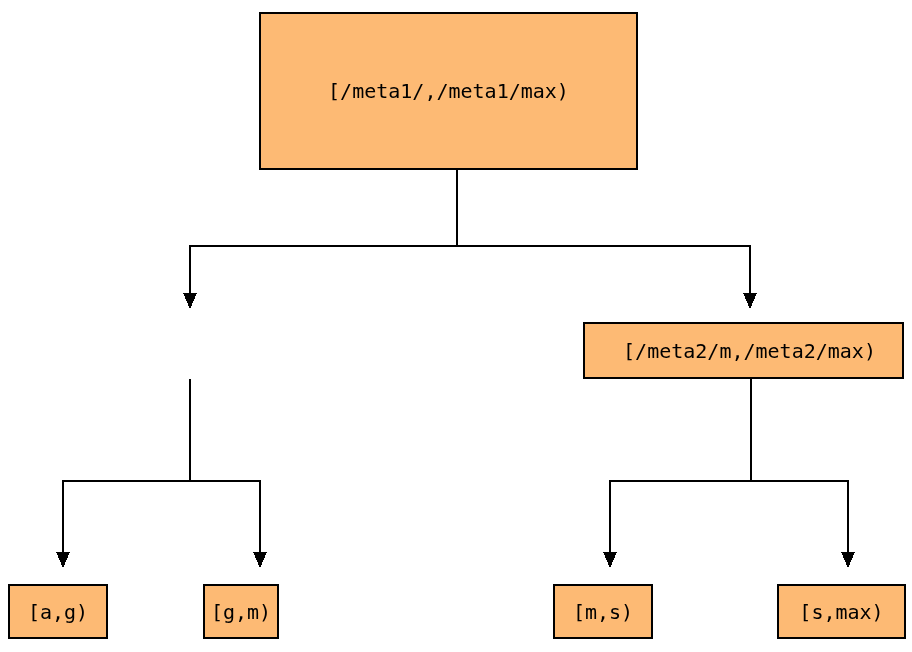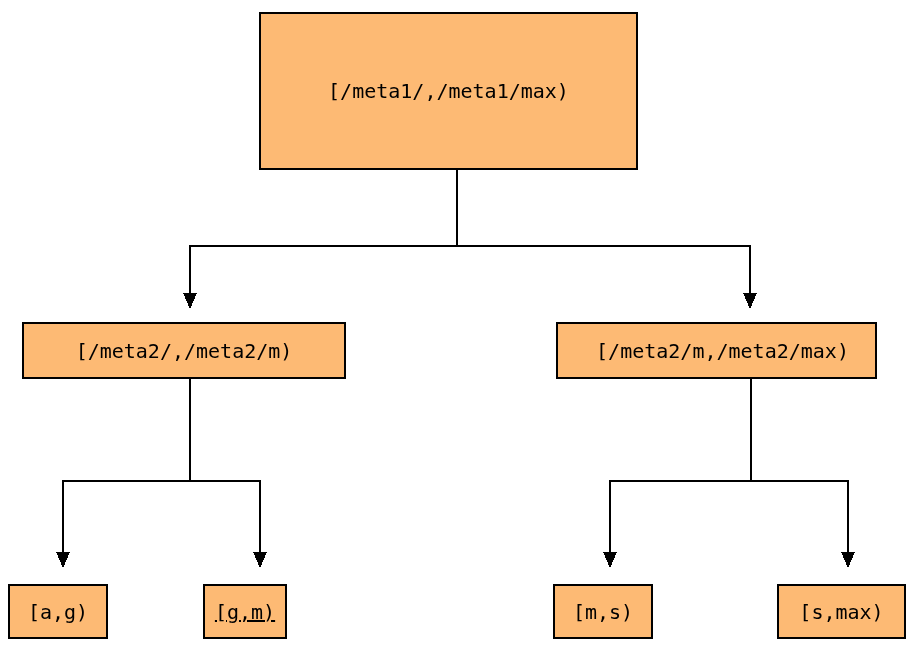--- a/index.html
+++ b/index.html
@@ -30,23 +30,23 @@
     color: #000000;
     display: flex;
     align-items: center;
     justify-content: center;
     font-size: 20px;
     line-height: 1;
     white-space: pre;
   }
   .node-root  { left: 259px; top:  12px; width: 379px; height: 158px; }
   .node-left  { left:  22px; top: 322px; width: 324px; height:  57px; }
-  .node-right { left: 556px; top: 322px; width: 321px; height:  57px; padding-left: 12px; }
+  .node-right { left: 583px; top: 322px; width: 321px; height:  57px; padding-left: 12px; }
   .node-ag    { left:   8px; top: 584px; width: 100px; height:  55px; text-align: right; }
-  .node-gm    { left: 203px; top: 584px; width: 84px; height:  55px; text-decoration: underline; }
+  .node-gm    { left: 203px; top: 584px; width: 76px; height:  55px; }
   .node-ms    { left: 553px; top: 584px; width: 100px; height:  55px; }
   .node-smax  { left: 777px; top: 584px; width: 129px; height:  55px; }
 </style>
 </head>
 <body>
 
 <div class="canvas">
 
   <svg class="edges-svg" viewBox="0 0 912 652" xmlns="http://www.w3.org/2000/svg" shape-rendering="crispEdges">
     <g stroke="#000000" stroke-width="2" fill="none">
@@ -73,23 +73,20 @@
       <polygon points="260,568 253,552 267,552"></polygon>
       <polygon points="610,568 603,552 617,552"></polygon>
       <polygon points="848,568 841,552 855,552"></polygon>
     </g>
   </svg>
 
   <div class="node node-root">
     <span>[/meta1/,/meta1/max)</span>
   </div>
 
-  <div class="node node-left">
-    <span>[/meta2/,/meta2/m)</span>
-  </div>
 
   <div class="node node-right">
     <span>[/meta2/m,/meta2/max)</span>
   </div>
 
   <div class="node node-ag">
     <span>[a,g)</span>
   </div>
 
   <div class="node node-gm">

